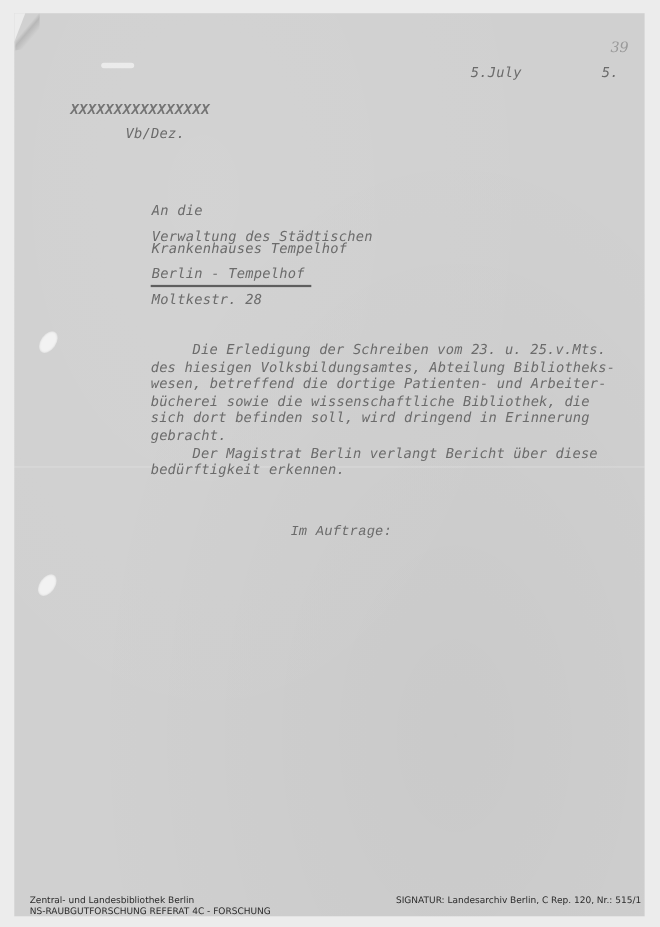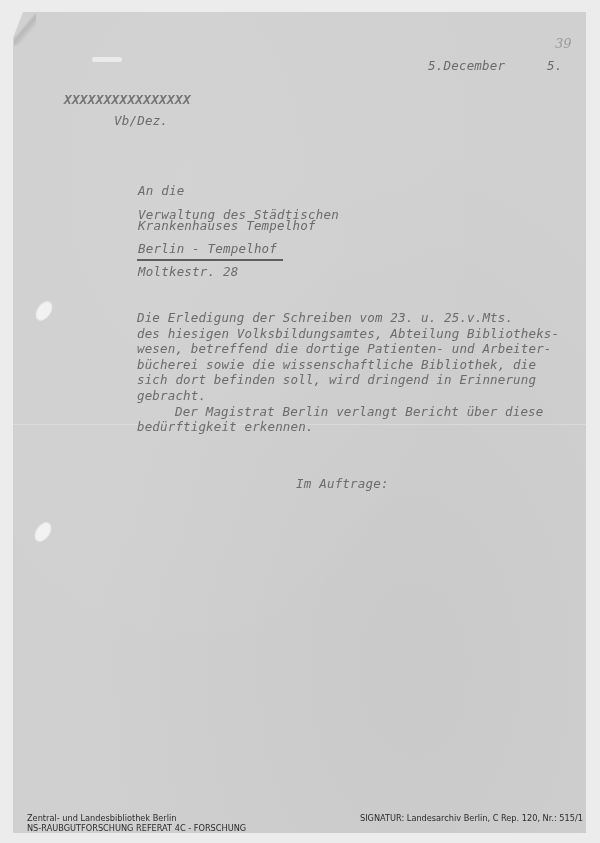--- a/index.html
+++ b/index.html
@@ -141,40 +141,40 @@
 
 <div class="punch-hole hole-top"></div>
 <div class="punch-hole hole-bottom"></div>
 
 <div class="smudge"></div>
 
 <div class="page-num">39</div>
 
 <div class="typed bold-ish" style="left:64px; top:92px; letter-spacing:0.4px;">XXXXXXXXXXXXXXXX</div>
 <div class="typed" style="left:114px; top:93px;margin-top:20px;">Vb/Dez.</div>
-<div class="typed" style="left:428px; top:58px;">5.December</div>
+<div class="typed" style="left:428px; top:58px;">5.July</div>
 <div class="typed" style="left:547px; top:58px;">5.</div>
 
 <div class="typed" style="left:138px; top:183px;">An die</div>
 <div class="typed" style="left:138px; top:207px;">Verwaltung des Städtischen</div>
 <div class="typed" style="left:138px; top:218px;">Krankenhauses Tempelhof</div>
 <div class="typed" style="left:138px; top:241px;">Berlin - Tempelhof</div>
 <div class="underline-rule"></div>
 <div class="typed" style="left:138px; top:264px;">Moltkestr. 28</div>
 
 <div class="body-para">
-  <span class="line" style="">Die Erledigung der Schreiben vom 23. u. 25.v.Mts.</span>
+  <span class="line" style="margin-left:38px;">Die Erledigung der Schreiben vom 23. u. 25.v.Mts.</span>
   <span class="line">des hiesigen Volksbildungsamtes, Abteilung Bibliotheks-</span>
   <span class="line">wesen, betreffend die dortige Patienten- und Arbeiter-</span>
   <span class="line">bücherei sowie die wissenschaftliche Bibliothek, die</span>
   <span class="line">sich dort befinden soll, wird dringend in Erinnerung</span>
   <span class="line">gebracht.</span>
   <span class="line" style="margin-left:38px;">Der Magistrat Berlin verlangt Bericht über diese</span>
   <span class="line">bedürftigkeit erkennen.</span>
 </div>
 
-<div class="typed" style="left:296px; top:476px;">Im Auftrage:</div>
+<div class="typed" style="left:264px; top:476px;font-family:Liberation Mono, monospace;">Im Auftrage:</div>
 
 <div class="footer footer-left">
   <div>Zentral- und Landesbibliothek Berlin</div>
   <div>NS-RAUBGUTFORSCHUNG REFERAT 4C - FORSCHUNG</div>
 </div>
 <div class="footer footer-right">SIGNATUR: Landesarchiv Berlin, C Rep. 120, Nr.: 515/1</div>
 
 </body></html>

